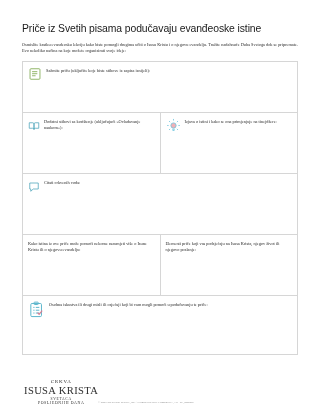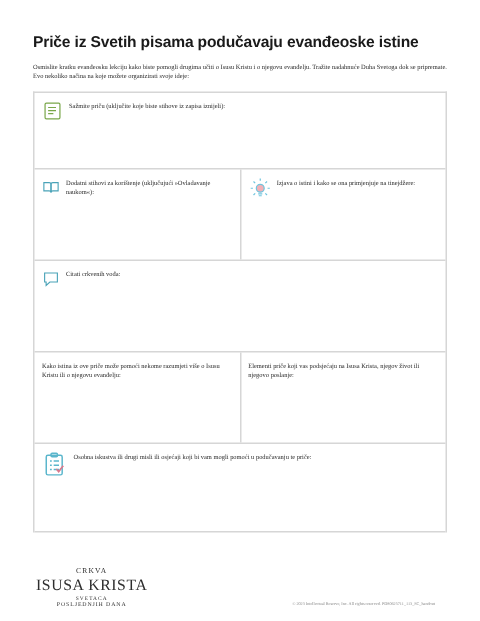--- a/index.html
+++ b/index.html
@@ -21,21 +21,21 @@
     height: 414px;
     box-sizing: border-box;
     padding: 22px 22px 0 22px;
     display: flex;
     flex-direction: column;
     background: #ffffff;
   }
 
   .doc-title {
     font-family: "Liberation Sans", sans-serif;
-    font-weight: bold;
+    font-weight: normal;
     font-size: 10.4px;
     line-height: 13px;
     letter-spacing: -0.1px;
     color: #1a1a1a;
     margin: 0 0 7px 0;
   }
 
   .doc-intro {
     font-family: "Liberation Serif", serif;
     font-size: 4.3px;
@@ -96,21 +96,20 @@
   .icon.clip { width: 17px; height: 17px; }
 
   .no-icon-pad { padding-left: 5px; }
 
   
   .footer {
     margin-top: auto;
     height: 54px;
     display: flex;
     align-items: flex-end;
-    justify-content: space-between;
     padding: 0 0 8px 0;
   }
 
   .logo {
     font-family: "Liberation Serif", serif;
     color: #2e2e2e;
     text-align: center;
     line-height: 1;
     padding-left: 2px;
   }

